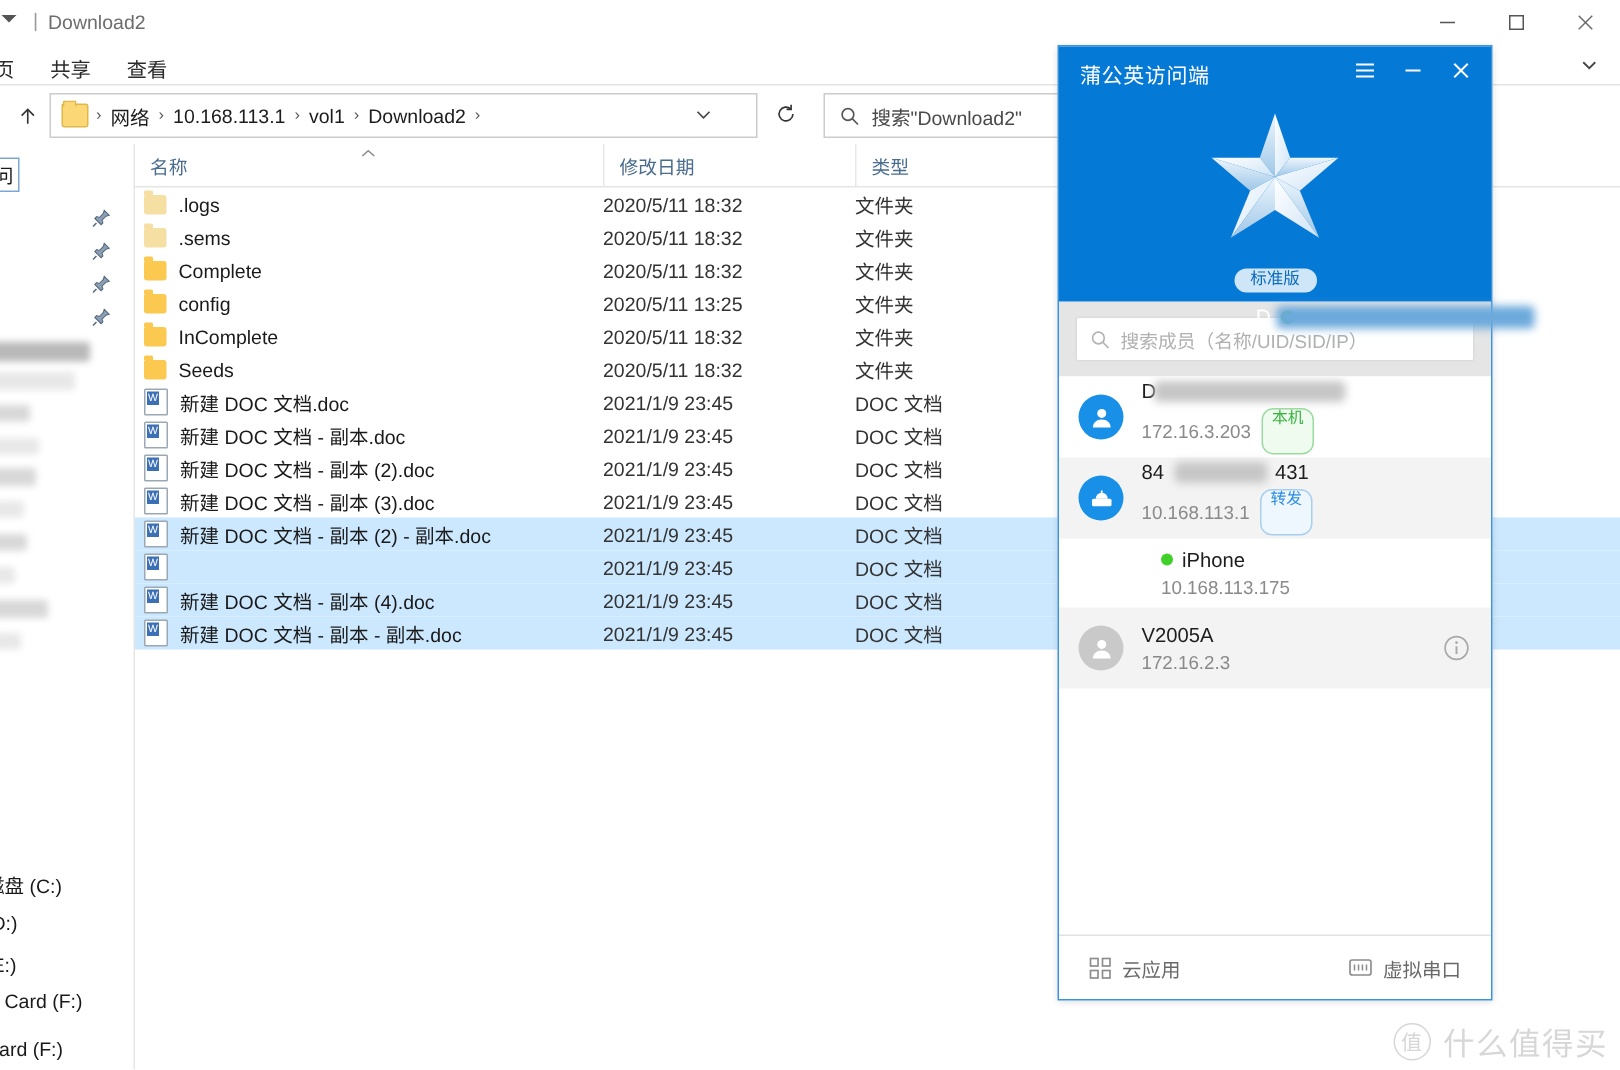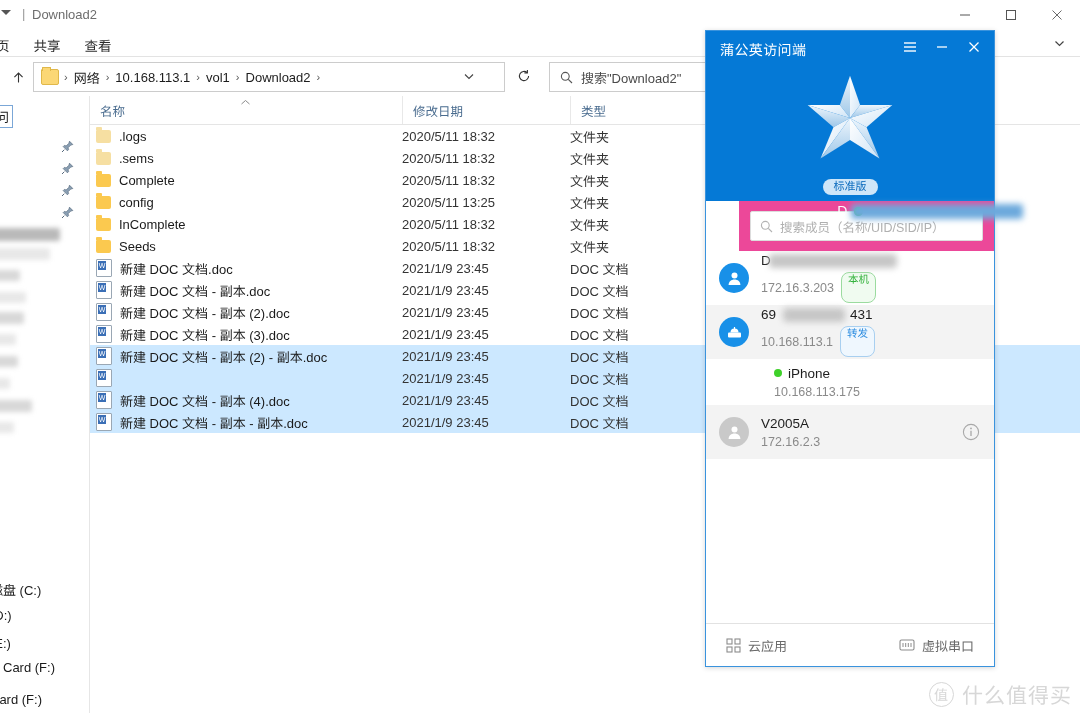--- a/index.html
+++ b/index.html
@@ -351,22 +351,21 @@
   }
   .dot-online {
     width: 9px; height: 9px; border-radius: 50%;
     background: #3fd12a; flex: none;
   }
 
   
   .vpn-search-wrap {
     flex: none;
     padding: 10px 11px 10px;
-    background: #ec4899;
-    margin-left: 33px;
+    background: #e5e5e5;
   }
   .vpn-search {
     height: 28px;
     border: 1px solid #dcdcdc;
     border-radius: 2px;
     display: flex; align-items: center;
     background: #fff;
   }
   .vpn-search .search-icon { margin-left: 9px; margin-right: 7px; color: #b3b3b3; }
   .vpn-search-ph { font-size: 12.5px; color: #b0b0b0; white-space: nowrap; }
@@ -825,21 +824,21 @@
         <div class="member alt">
           <span class="m-avatar">
             <svg width="17" height="17" viewBox="0 0 17 17">
               <rect x="2" y="8.5" width="13" height="5" rx="1" fill="#fff"></rect>
               <path d="M4.5 8.5a4 4 0 0 1 8 0z" fill="#fff"></path>
               <line x1="8.5" y1="3" x2="8.5" y2="8" stroke="#fff" stroke-width="1.2"></line>
             </svg>
           </span>
           <div class="m-body">
             <div class="m-name">
-              <span>69</span>
+              <span>84</span>
               <span class="m-mask" style="left: 22px; width: 62px;"></span>
               <span style="margin-left: 68px;">431</span>
             </div>
             <div class="m-sub">
               <span>10.168.113.1</span>
               <span class="tag fwd">转发</span>
             </div>
           </div>
         </div>
         <div class="member small">

